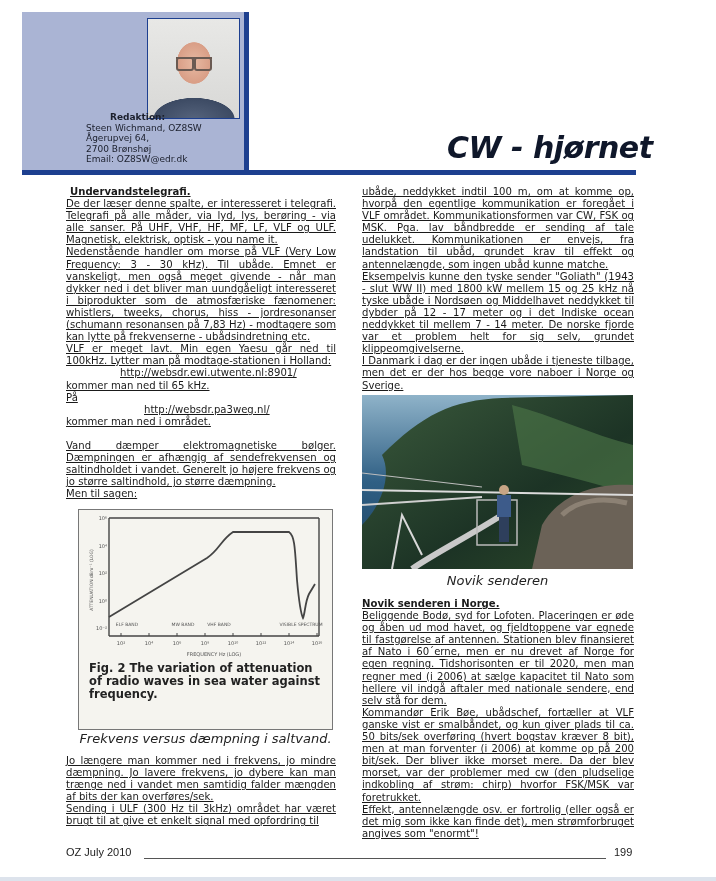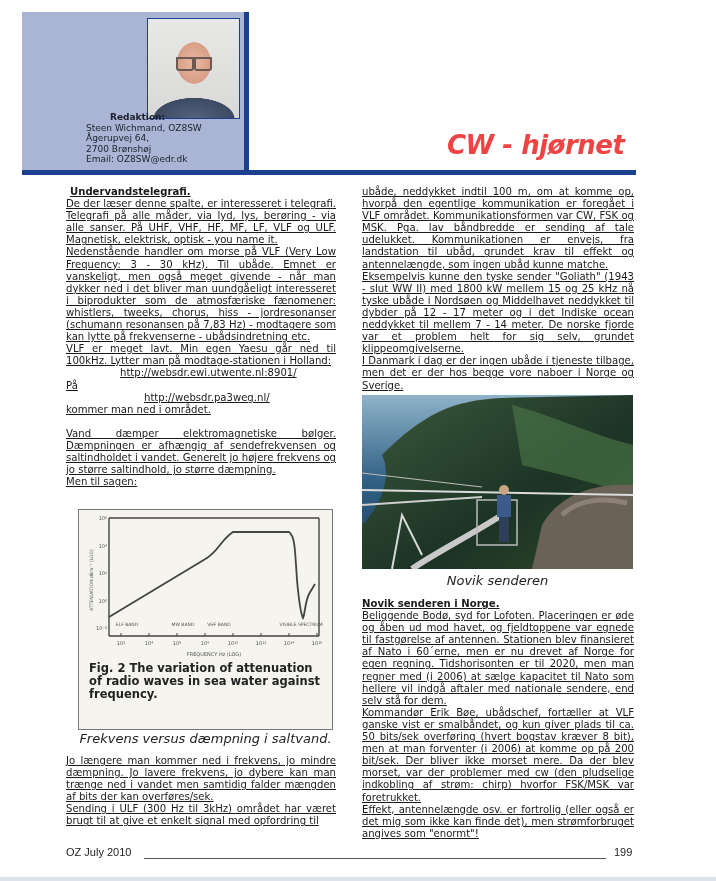--- a/index.html
+++ b/index.html
@@ -15,22 +15,22 @@
            background:
              radial-gradient(ellipse 28px 34px at 46px 44px, #e7b9a2 0%, #d99e86 60%, rgba(0,0,0,0) 62%),
              radial-gradient(ellipse 50px 26px at 46px 100px, #55637c 0%, #3c4a63 80%, rgba(0,0,0,0) 82%),
              linear-gradient(#e8e8e6, #d8d8d6);
            overflow:hidden; }
   .glasses { position:absolute; left:28px; top:38px; width:36px; height:10px; border-top:2px solid #6a5a52; }
   .glasses::before, .glasses::after { content:""; position:absolute; top:-2px; width:14px; height:10px; border:2px solid #6a5a52; border-radius:3px; }
   .glasses::before { left:0; } .glasses::after { right:0; }
   .redaktion { position:absolute; left:86px; top:112px; font-size:9px; line-height:10.5px; color:#1b1f2c; }
   .redaktion .lbl { font-weight:bold;padding-left:24px; }
-  .section-title { position:absolute; left:447px; top:130px; font-size:26px; font-weight:bold; font-style:italic;
-                   color:#ef4444; letter-spacing:-0.5px; font-family:"DejaVu Sans", sans-serif; }
+  .section-title { position:absolute; left:447px; top:130px; font-size:30px; font-weight:bold; font-style:italic;
+                   color:#0f172a; letter-spacing:-0.5px; font-family:"DejaVu Sans", sans-serif; }
 
   
   .col { position:absolute; font-size:10.1px; line-height:12.1px; color:#1a1a1a; text-align:justify;text-decoration:underline; }
   .col p { margin:0; }
   .col-left { left:66px; top:186px; width:270px; }
   .col-right { left:362px; top:186px; width:272px; }
   .heading { font-weight:bold; }
   .url { padding-left:54px; }
   .url2 { padding-left:78px; }
   .gap { height:12px; }
@@ -72,20 +72,21 @@
   </div>
 
   <div class="section-title">CW - hjørnet</div>
 
   <div class="col col-left">
     <p class="heading" style="padding-left:4px;">Undervandstelegrafi.</p>
     <p>De der læser denne spalte, er interesseret i telegrafi. Telegrafi på alle måder, via lyd, lys, berøring - via alle sanser. På UHF, VHF, HF, MF, LF, VLF og ULF. Magnetisk, elektrisk, optisk - you name it.</p>
     <p>Nedenstående handler om morse på VLF (Very Low Frequency: 3 - 30 kHz). Til ubåde. Emnet er vanskeligt, men også meget givende - når man dykker ned i det bliver man uundgåeligt interesseret i biprodukter som de atmosfæriske fænomener: whistlers, tweeks, chorus, hiss - jordresonanser (schumann resonansen på 7,83 Hz) - modtagere som kan lytte på frekvenserne - ubådsindretning etc.</p>
     <p>VLF er meget lavt. Min egen Yaesu går ned til 100kHz. Lytter man på modtage-stationen i Holland:</p>
     <p class="url">http://websdr.ewi.utwente.nl:8901/</p>
+    <p>kommer man ned til 65 kHz.</p>
     <p>På</p>
     <p class="url2">http://websdr.pa3weg.nl/</p>
     <p>kommer man ned i området.</p>
     <div class="gap"></div>
     <p>Vand dæmper elektromagnetiske bølger. Dæmpningen er afhængig af sendefrekvensen og saltindholdet i vandet. Generelt jo højere frekvens og jo større saltindhold, jo større dæmpning.</p>
     <p>Men til sagen:</p>
   </div>
 
   <div class="fig-frame">
     <svg width="253" height="150" viewBox="0 0 253 150">

